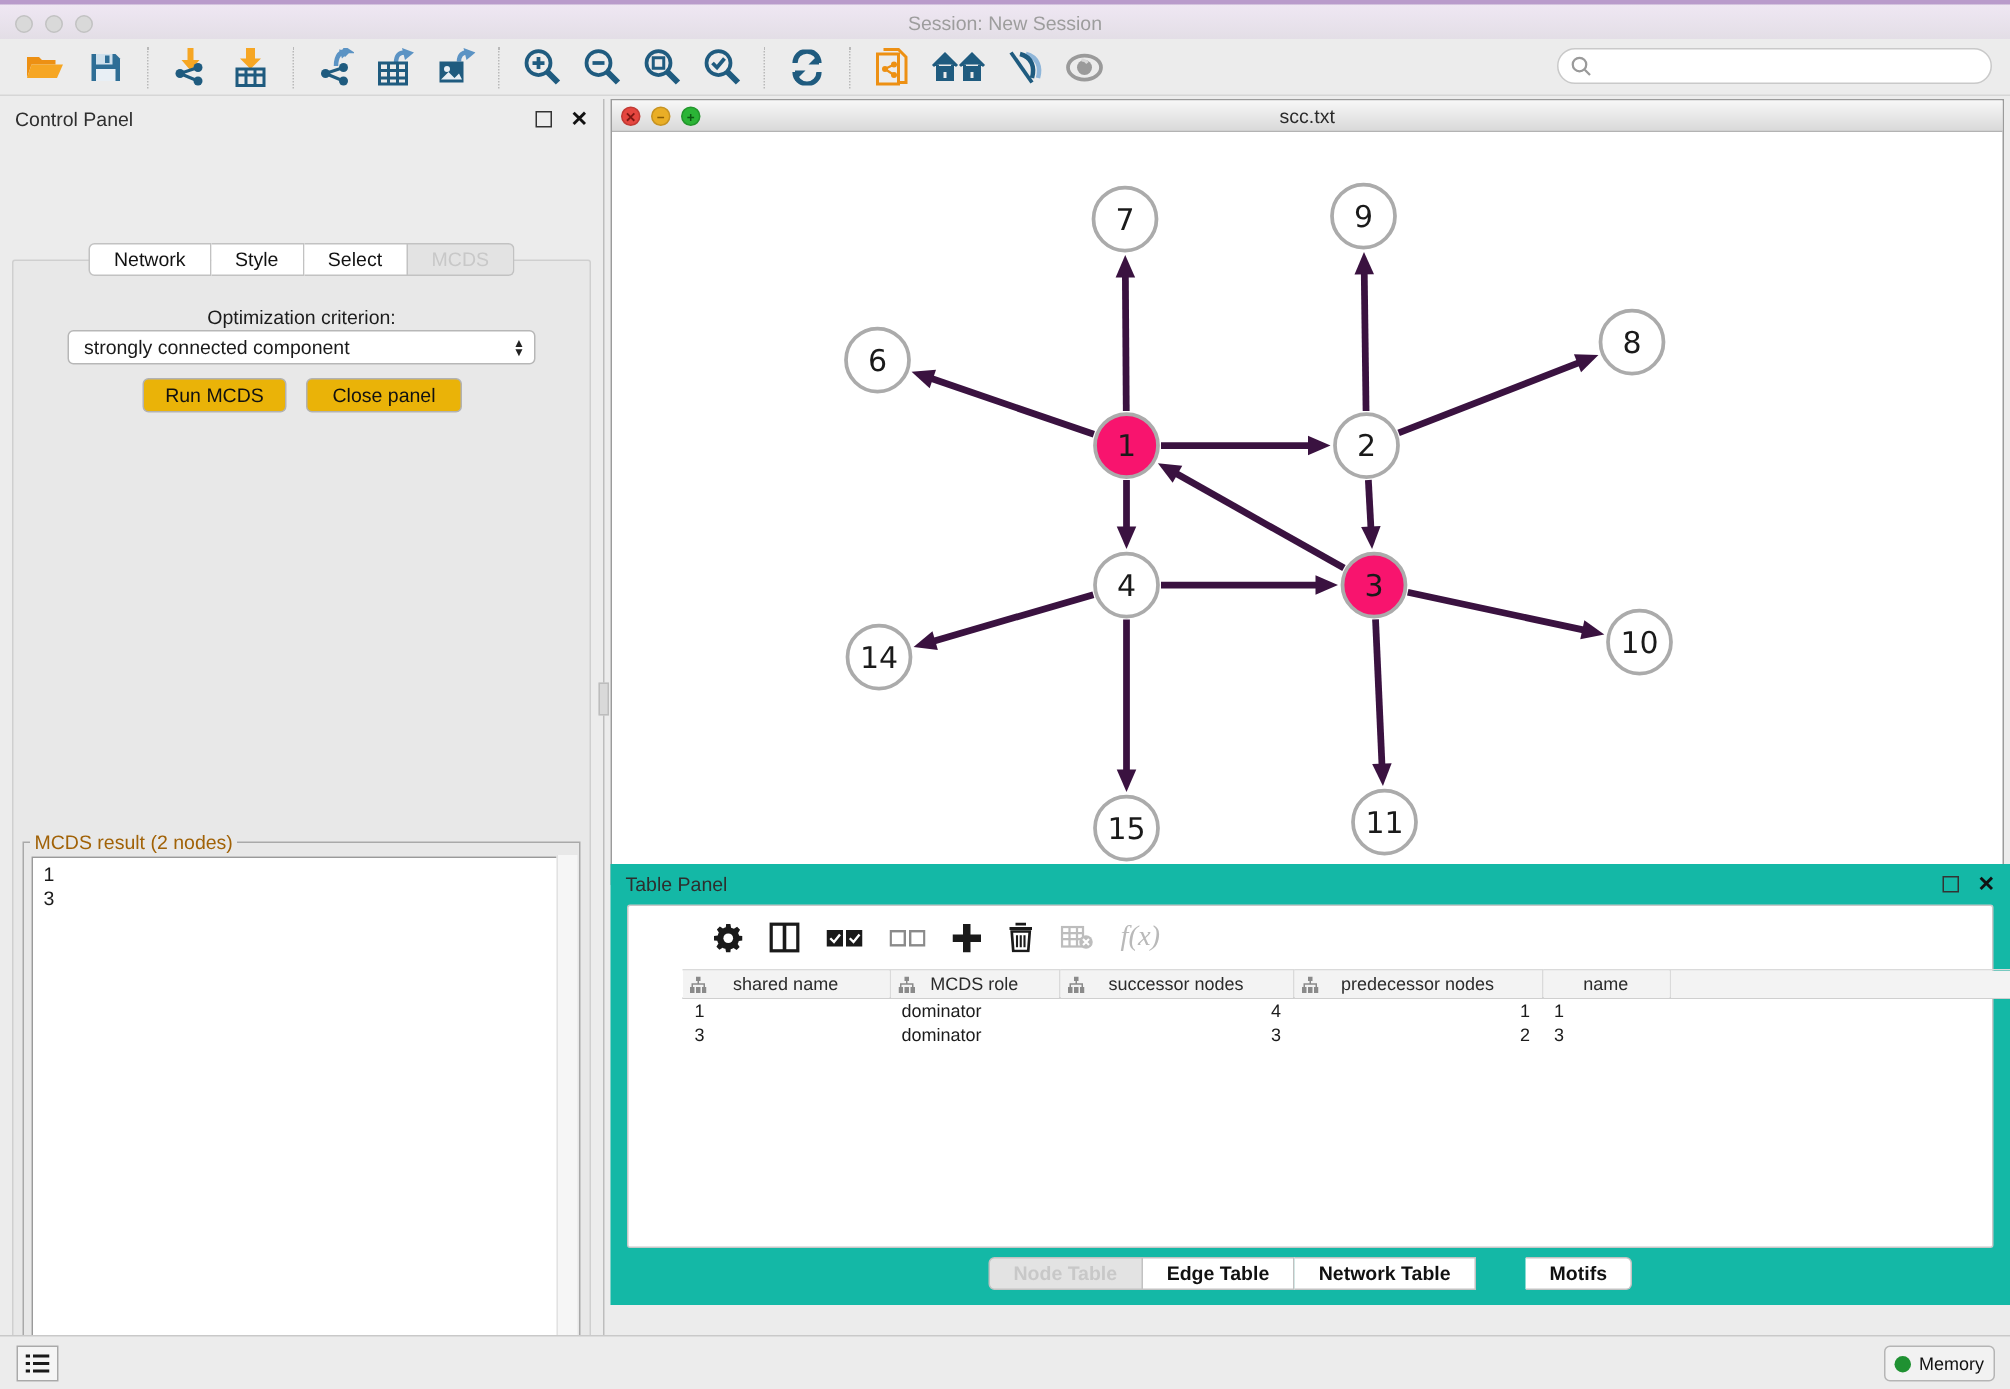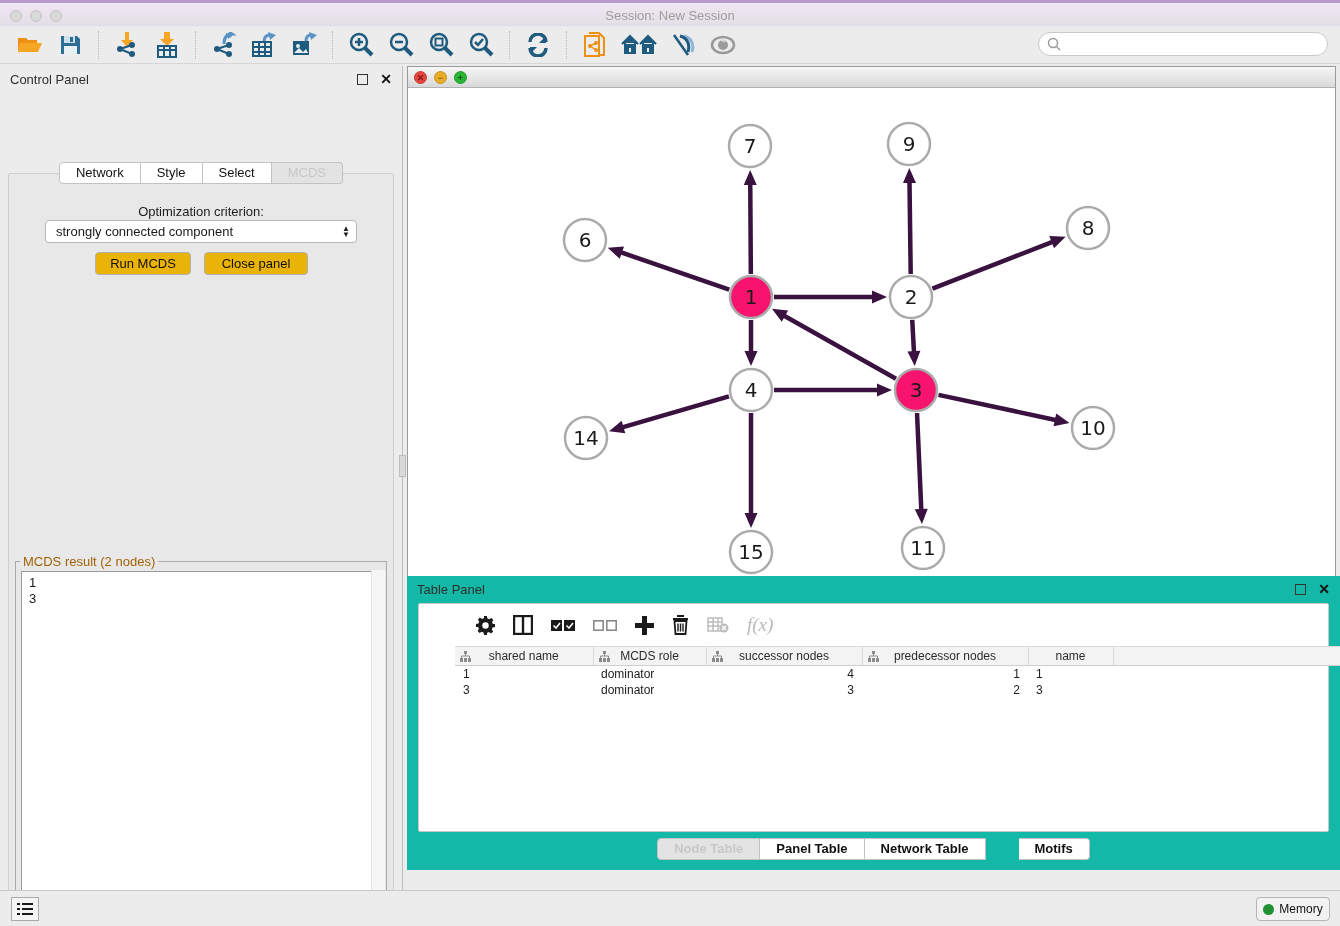--- a/index.html
+++ b/index.html
@@ -314,20 +314,21 @@
 
 <div id="v-split">
   <div id="v-grip"></div>
 </div>
 
 <div id="net-window">
   <div id="net-titlebar">
     <span class="tl tl-red">✕</span>
     <span class="tl tl-yellow">−</span>
     <span class="tl tl-green">+</span>
+    <div id="net-title">scc.txt</div>
   </div>
   <svg id="graph-svg" width="927" height="501">
       <line x1="342.84768545925334" y1="186.0005043472541" x2="342.2384053681252" y2="93.99921058690661" stroke="#3A1240" stroke-width="4.5"></line>
       <polygon points="342.15893691208345,81.99947372460441 348.75812994921597,96.9560993887929 335.7584150150553,97.04219021617143" fill="#3A1240"></polygon>
       <line x1="321.2466915728205" y1="201.5304904798239" x2="211.04865666862878" y2="163.69140620549302" stroke="#3A1240" stroke-width="4.5"></line>
       <polygon points="199.6991044457525,159.79427080366202 215.99699306700631,158.51801593522612 211.77509638168937,170.8133641766754" fill="#3A1240"></polygon>
       <line x1="366" y1="209" x2="467" y2="209" stroke="#3A1240" stroke-width="4.5"></line>
       <polygon points="479,209 464,215.5 464,202.5" fill="#3A1240"></polygon>
       <line x1="343" y1="232" x2="343" y2="266" stroke="#3A1240" stroke-width="4.5"></line>
       <polygon points="343,278 336.5,263 349.5,263" fill="#3A1240"></polygon>
@@ -507,21 +508,21 @@
             <td class="ar">3</td>
             <td class="ar">2</td>
             <td class="al">3</td>
             <td></td>
           </tr>
         </tbody>
     </table>
   </div>
   <div id="tp-tabs">
       <button class="tab-btn selected" style="font-weight: 600;">Node Table</button>
-      <button class="tab-btn" style="font-weight: 600;">Panel Table</button>
+      <button class="tab-btn" style="font-weight: 600;">Edge Table</button>
       <button class="tab-btn" style="font-weight: 600;">Network Table</button>
       <button class="tab-btn" style="font-weight: 600; margin-left: 33px;">Motifs</button>
     </div>
 </div>
 
 <div id="statusbar">
   <div id="list-btn">
     <svg width="16" height="14" viewBox="0 0 16 14">
         <g stroke="#1a1a1a" stroke-width="2">
           <path d="M0 2 h3 M5 2 h11 M0 7 h3 M5 7 h11 M0 12 h3 M5 12 h11"></path>

